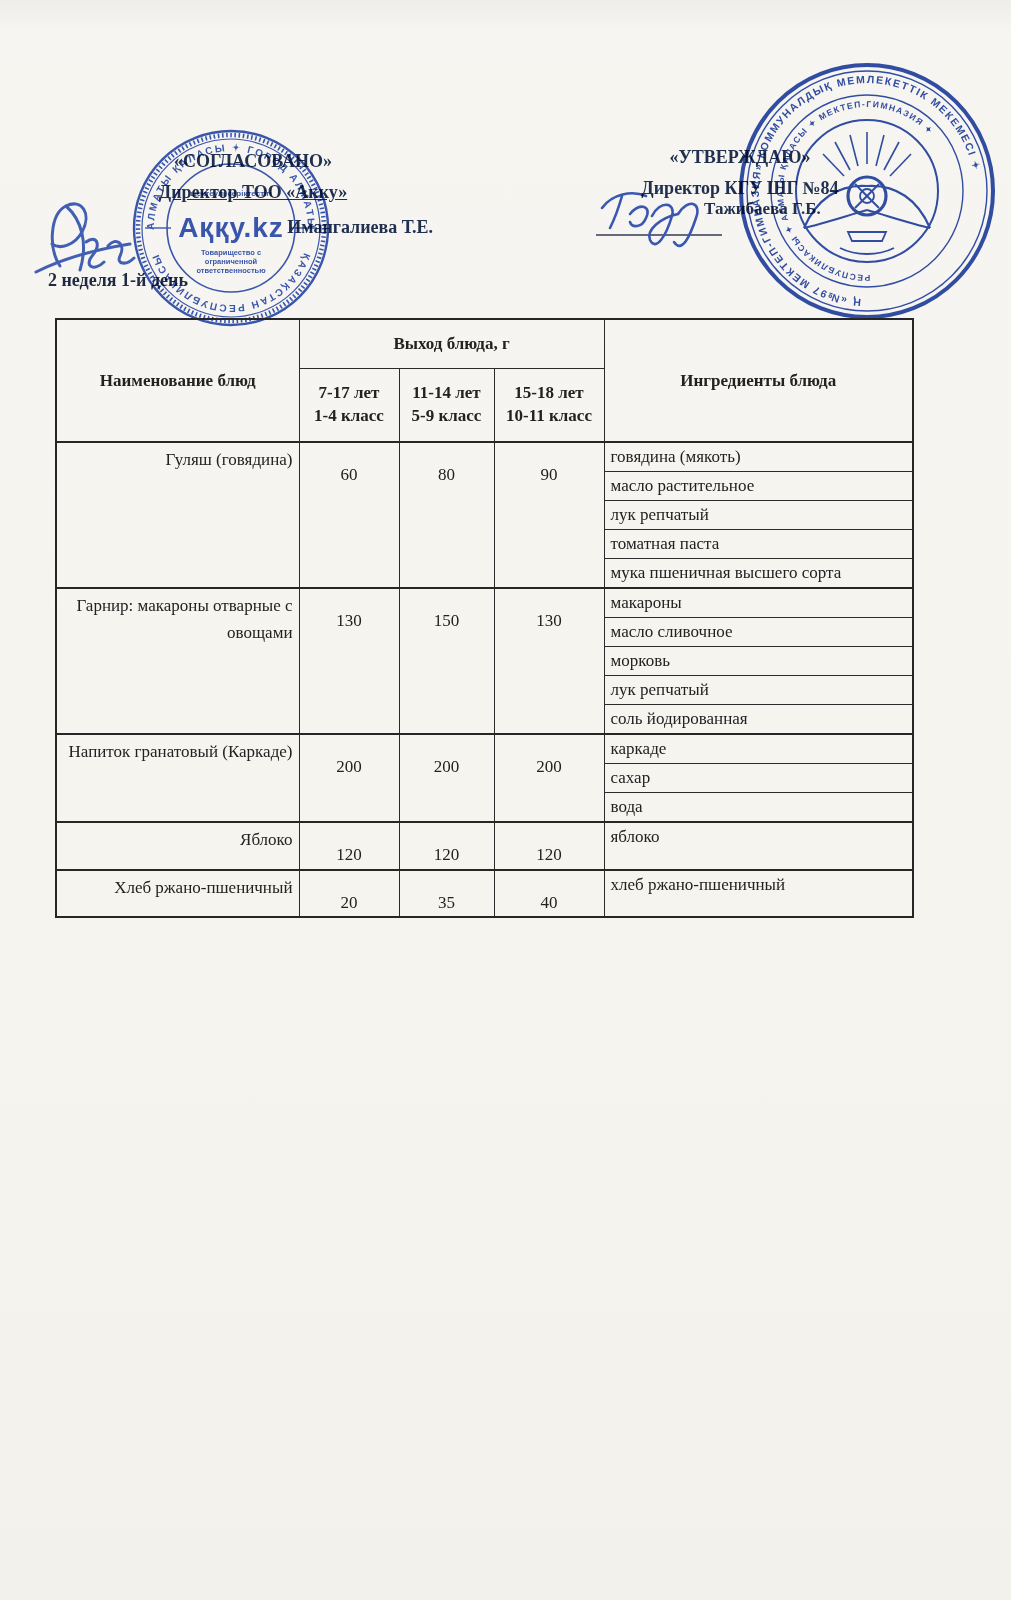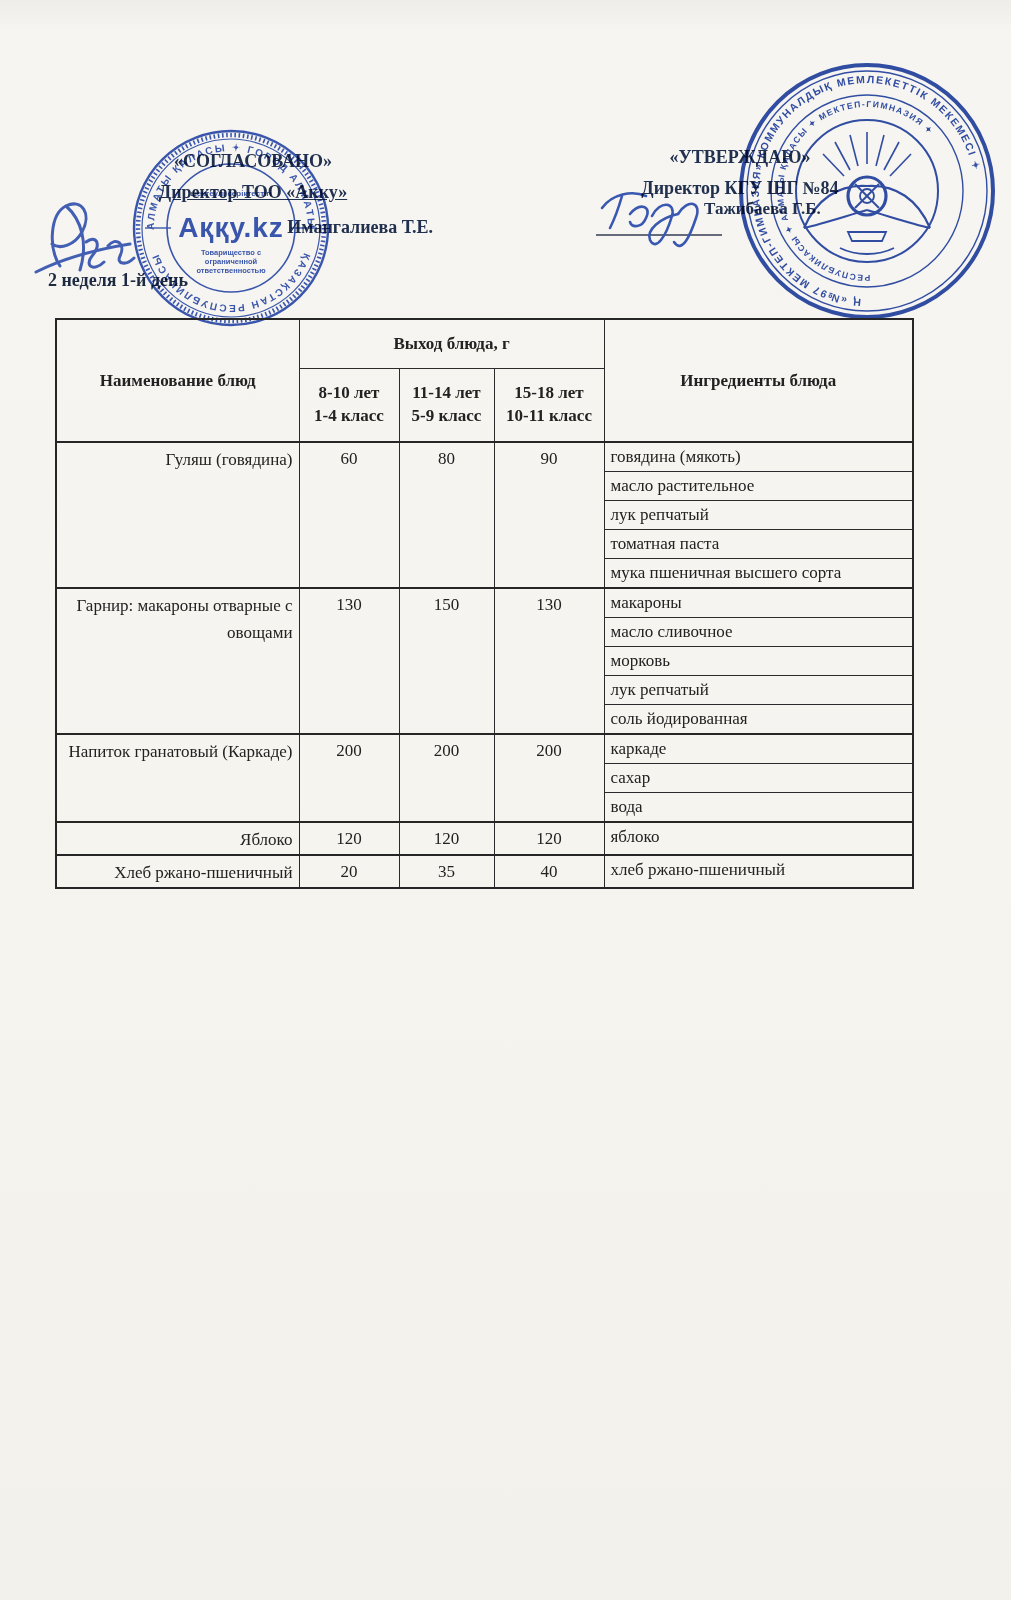--- a/index.html
+++ b/index.html
@@ -32,21 +32,21 @@
   table.menu{
     position:absolute;left:55px;top:318px;width:857px;
     border-collapse:collapse;table-layout:fixed;
     font-size:17px;color:#222;
   }
   .menu th,.menu td{border:1.6px solid #2b2b2b;padding:1px 6px;vertical-align:top;}
   .menu thead th{font-weight:bold;text-align:center;vertical-align:middle;padding:12px 4px;}
   .menu tr.hdr-group th{height:24px;}
   .menu tr.hdr-sub th{height:48px;line-height:1.35;}
   .menu td.dish{text-align:right;line-height:1.6;padding-top:3px;}
-  .menu td.num{text-align:center;line-height:1.5;padding-top:3px;}
+  .menu td.num{text-align:center;line-height:1.5;padding-top:19px;}
   .menu td.ingr{height:26px;line-height:25px;white-space:nowrap;overflow:hidden;}
   .menu tr.group-start td{border-top:2.2px solid #262626;}
   .menu{border:2.4px solid #262626;}
 </style>
 </head>
 <body>
 
 <div class="page">
 
   <div class="appr appr-left">
@@ -170,21 +170,21 @@
         <col style="width:309px">
     </colgroup>
     <thead>
       <tr class="hdr-group">
         <th rowspan="2">Наименование блюд</th>
         <th colspan="3">Выход блюда, г</th>
         <th rowspan="2">Ингредиенты блюда</th>
       </tr>
       <tr class="hdr-sub">
         <th>
-          <div>8-10 лет</div>
+          <div>7-17 лет</div>
           <div>1-4 класс</div>
         </th>
         <th>
           <div>11-14 лет</div>
           <div>5-9 класс</div>
         </th>
         <th>
           <div>15-18 лет</div>
           <div>10-11 класс</div>
         </th>

